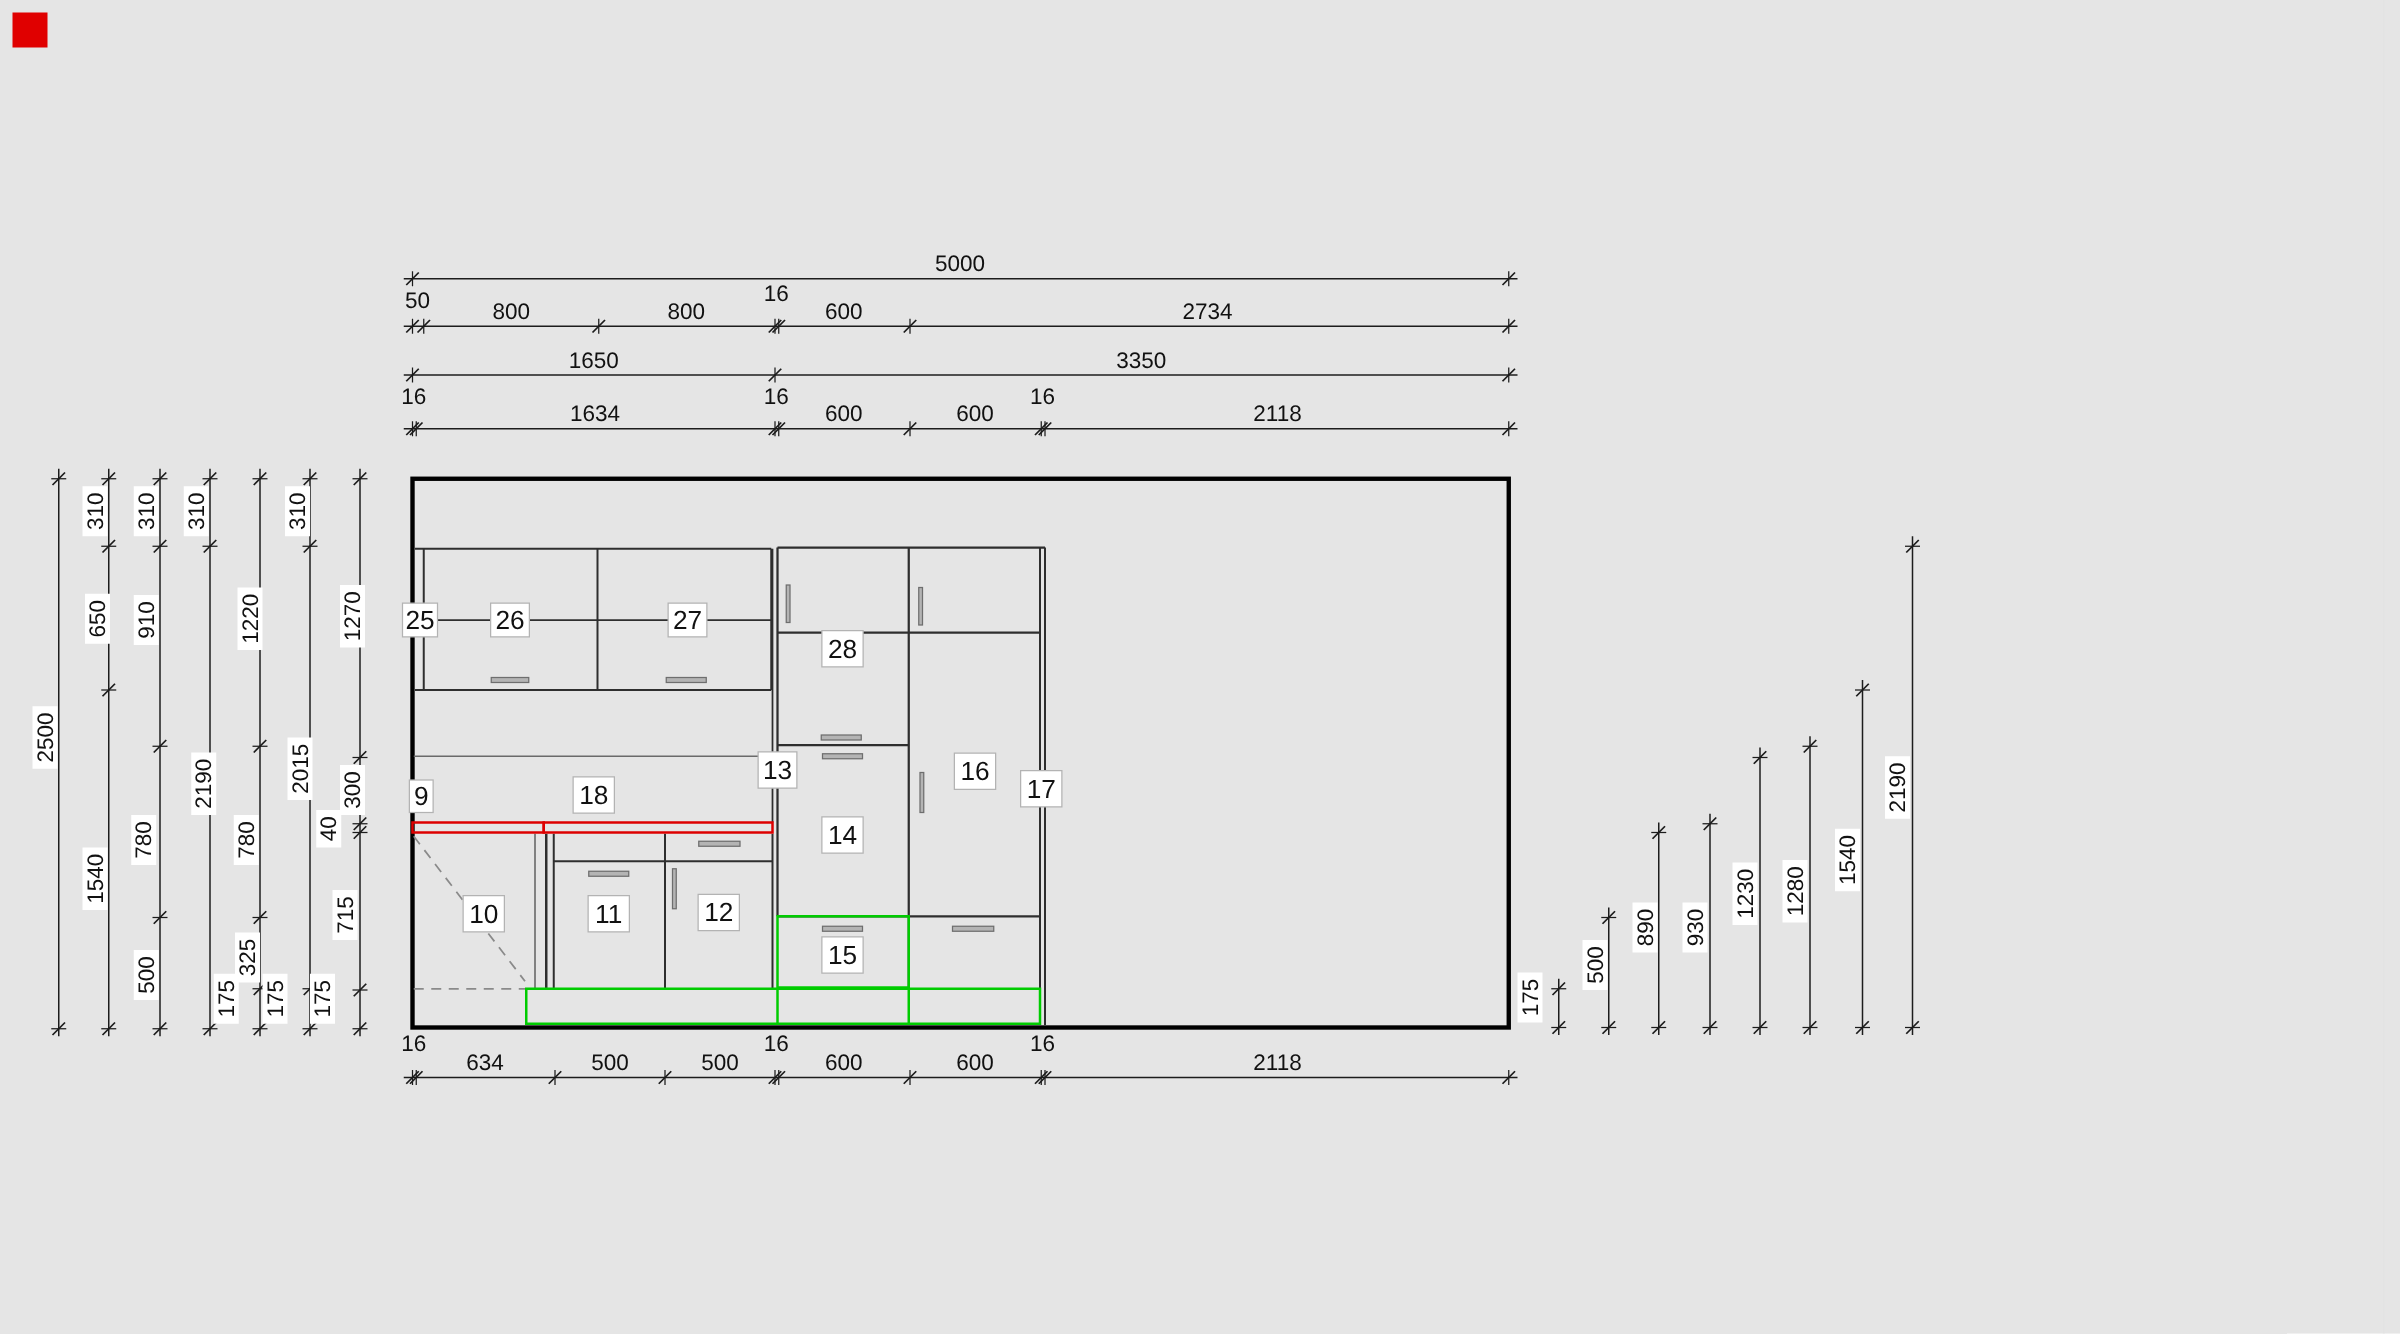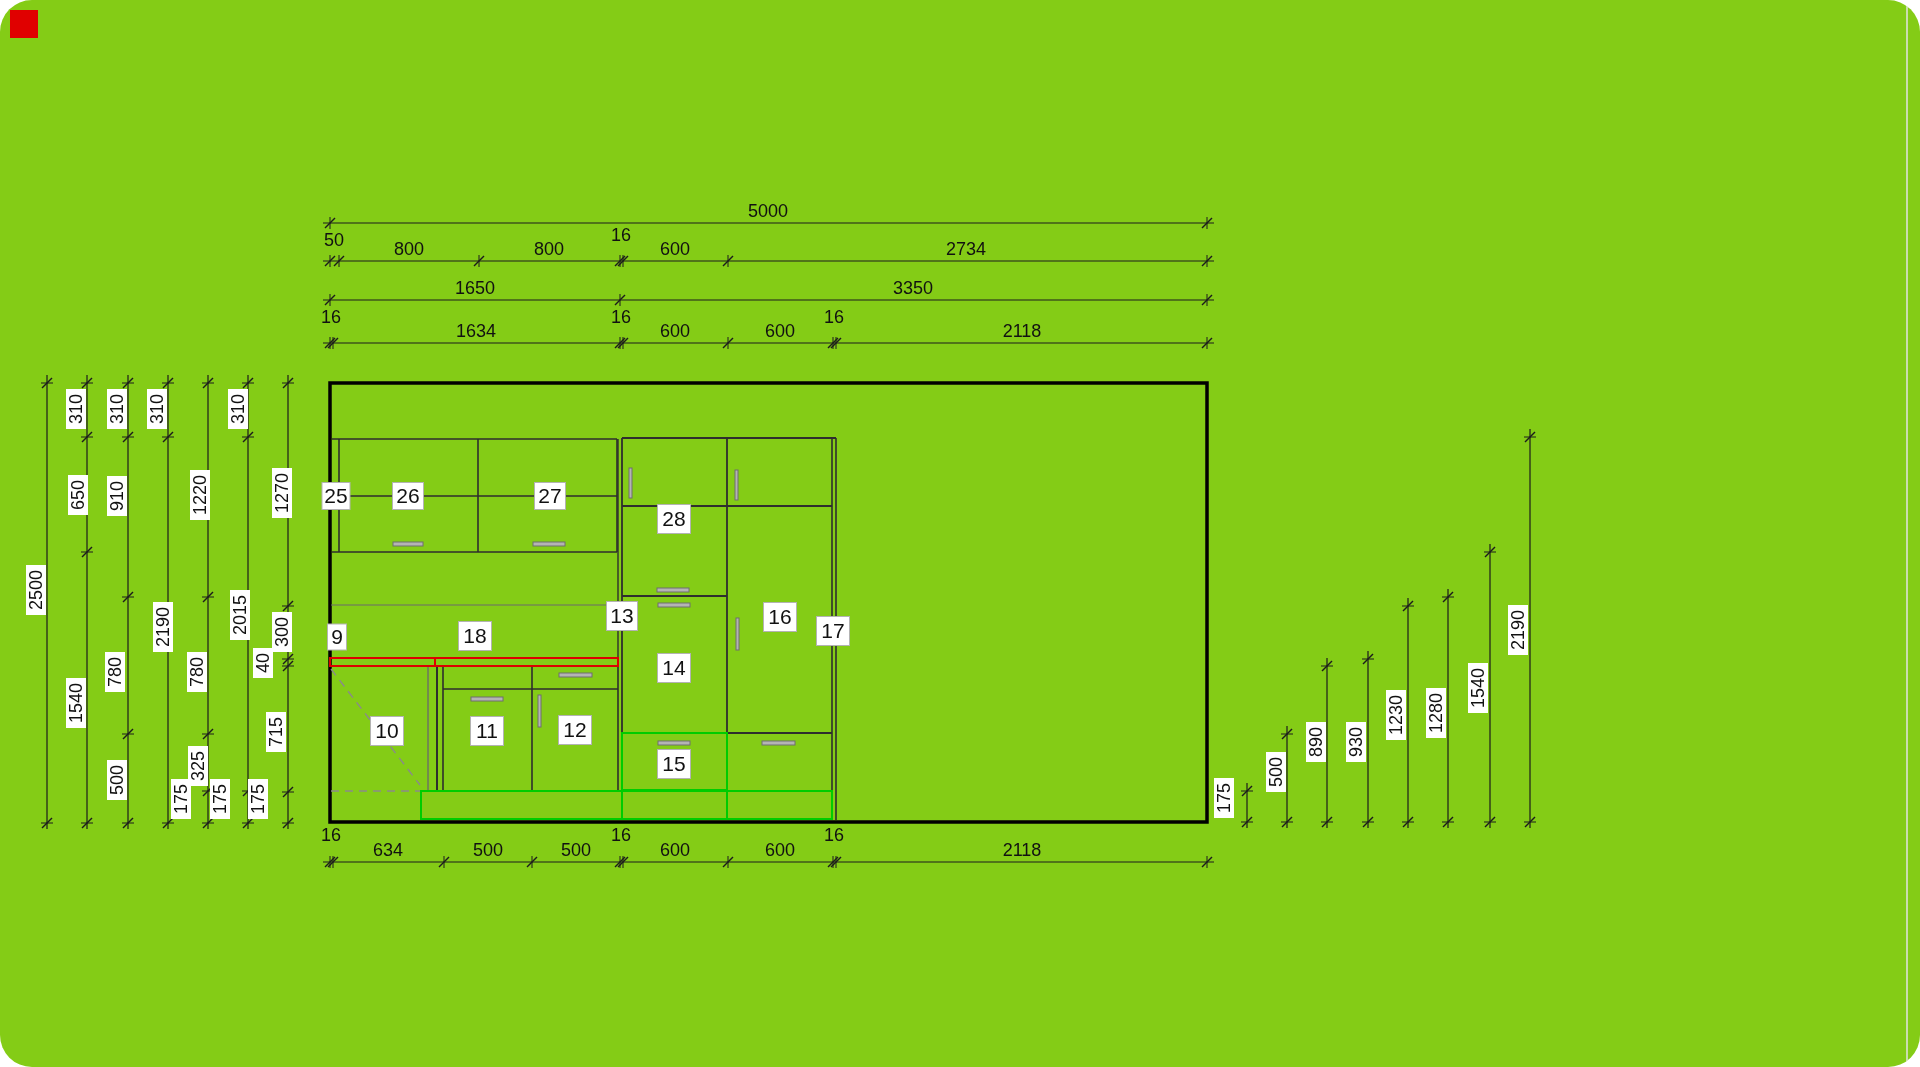--- a/index.html
+++ b/index.html
@@ -1,17 +1,17 @@
 <!DOCTYPE html>
 <html><head>
 <meta charset="utf-8">
 <style>
   html,body{margin:0;padding:0;background:#fff;}
-  #stage{position:relative;width:1920px;height:1067px;background:#84cc16;overflow:hidden;
-         font-family:"Liberation Sans", sans-serif;border-radius:32px;}
+  #stage{position:relative;width:1920px;height:1067px;background:#e5e5e5;overflow:hidden;
+         font-family:"Liberation Sans", sans-serif;}
   svg text{font-family:"Liberation Sans", sans-serif;fill:#111;}
   .dim-text{font-size:18px;}
   .item-text{font-size:21px;}
 </style>
 </head>
 <body>
 
 <div id="stage">
   <svg id="plan" width="1920" height="1067" viewBox="0 0 1920 1067" xmlns="http://www.w3.org/2000/svg">
     <g id="g-marker">

